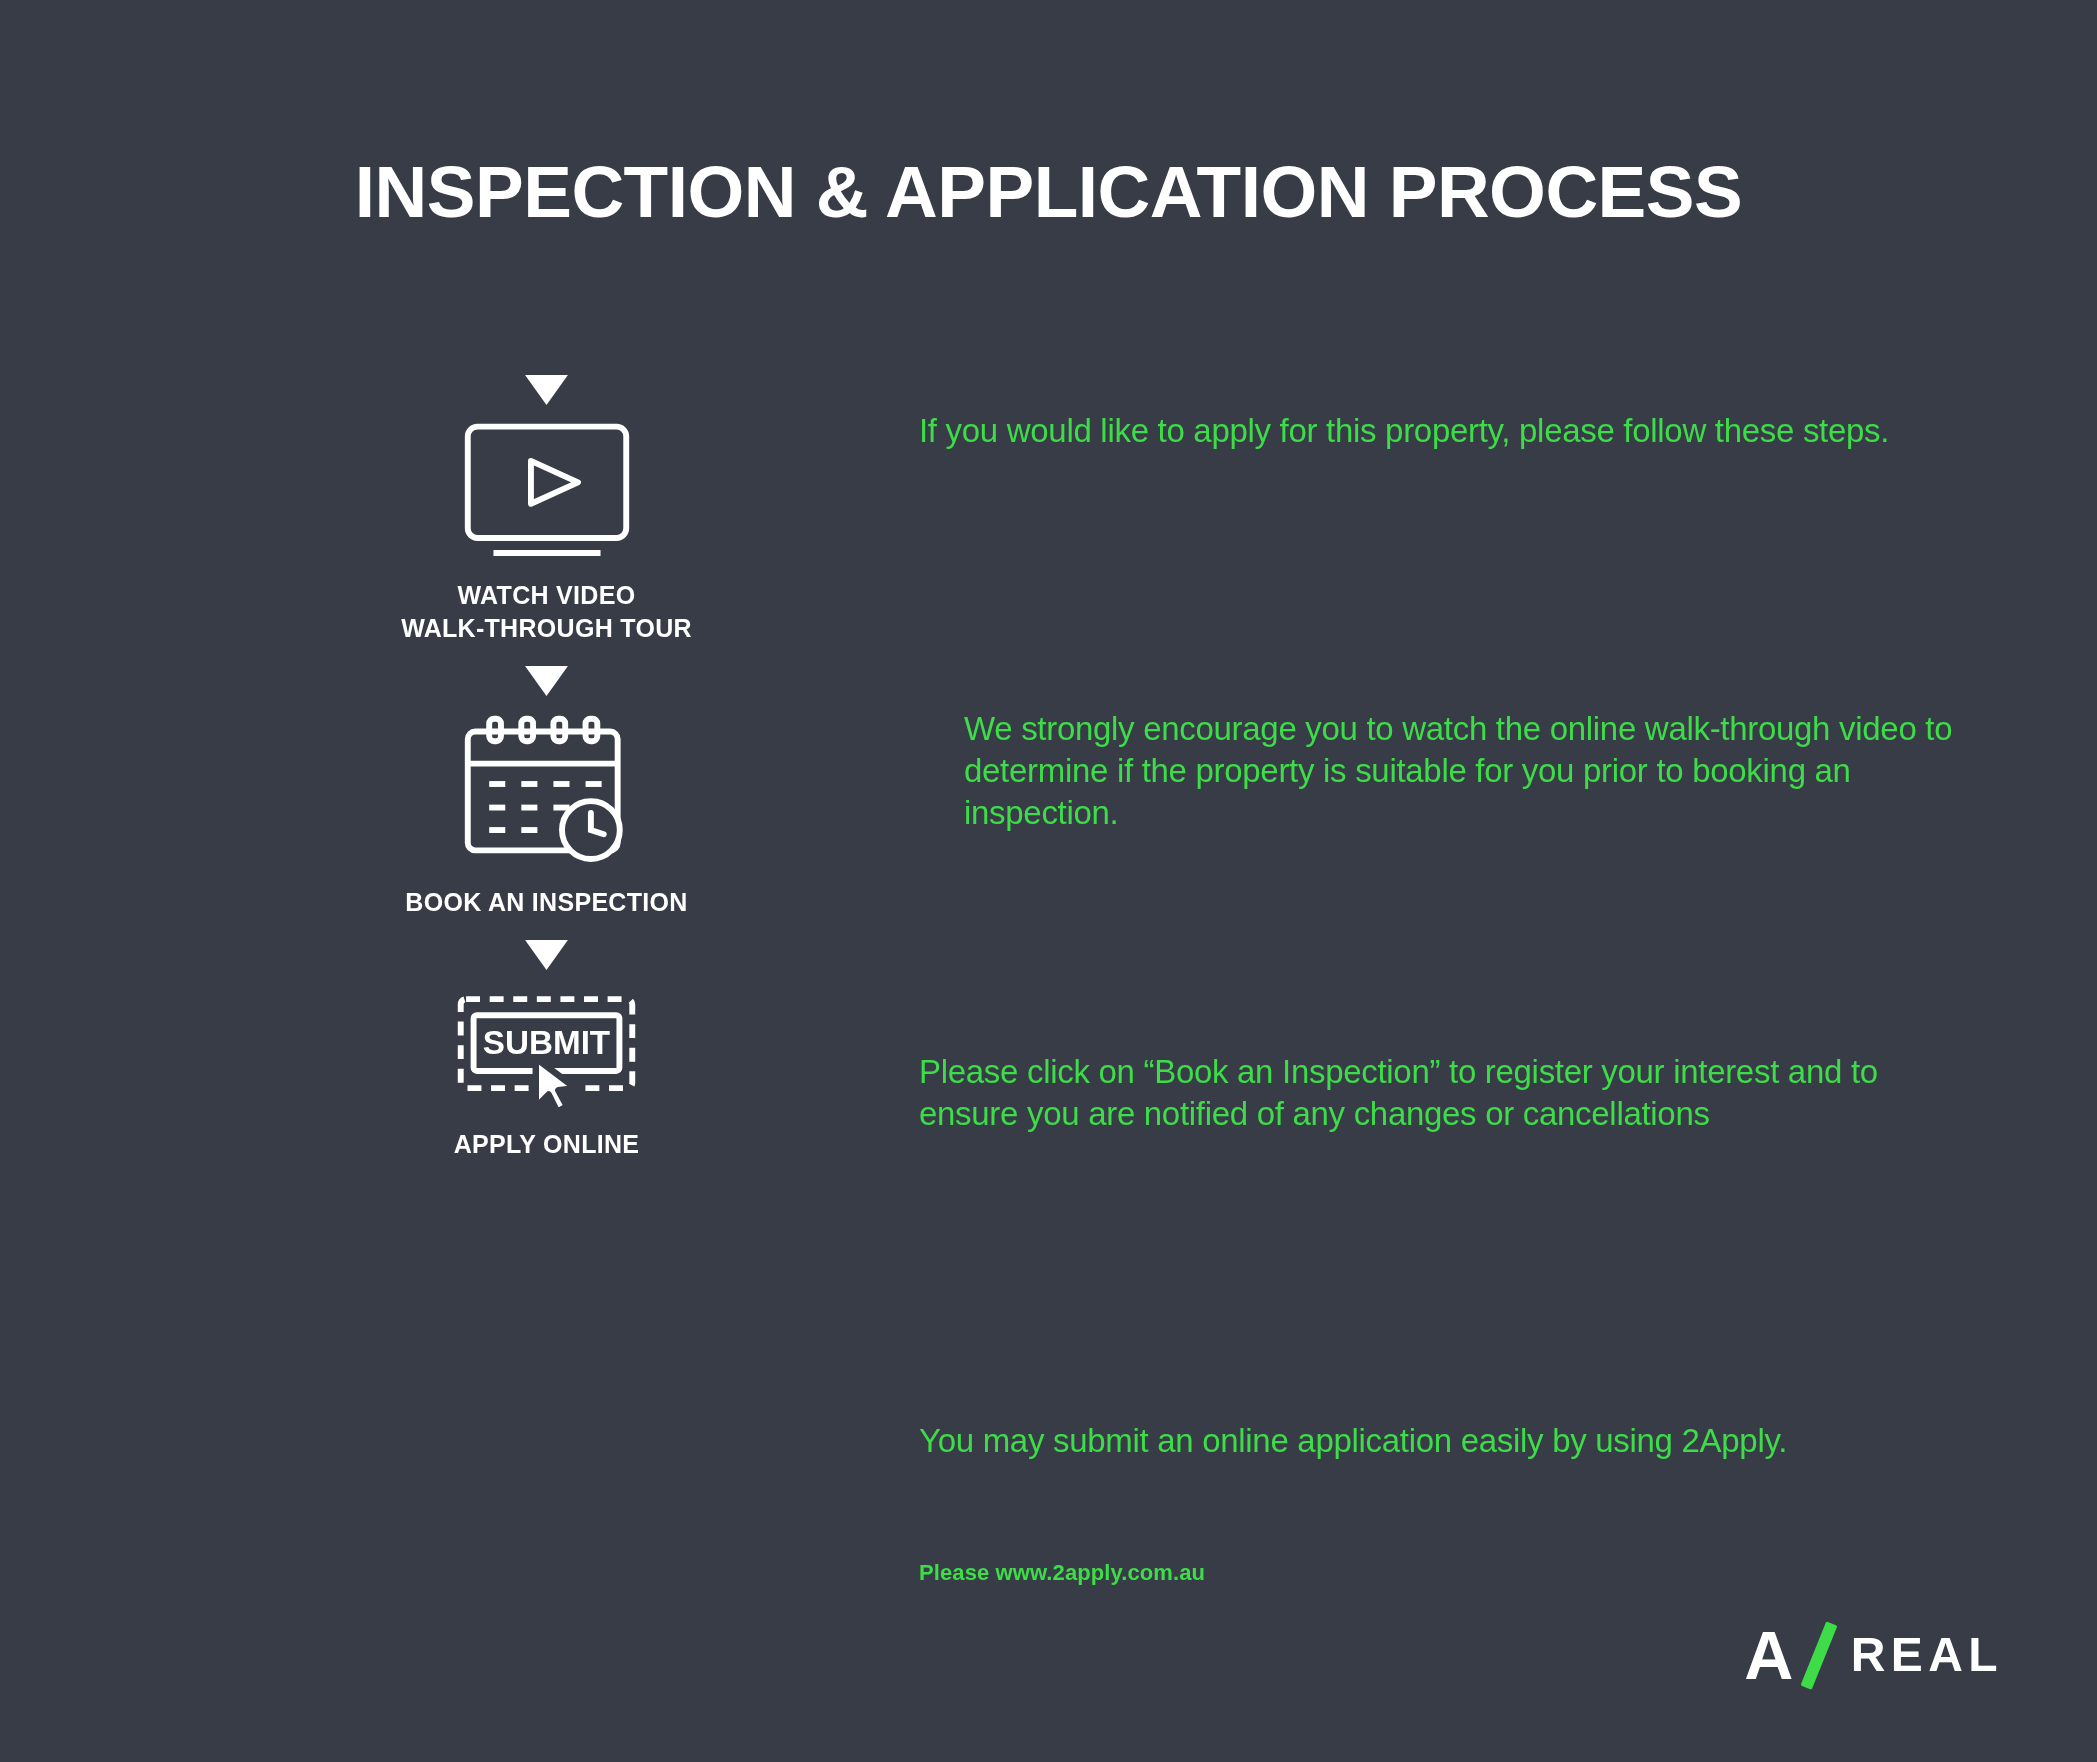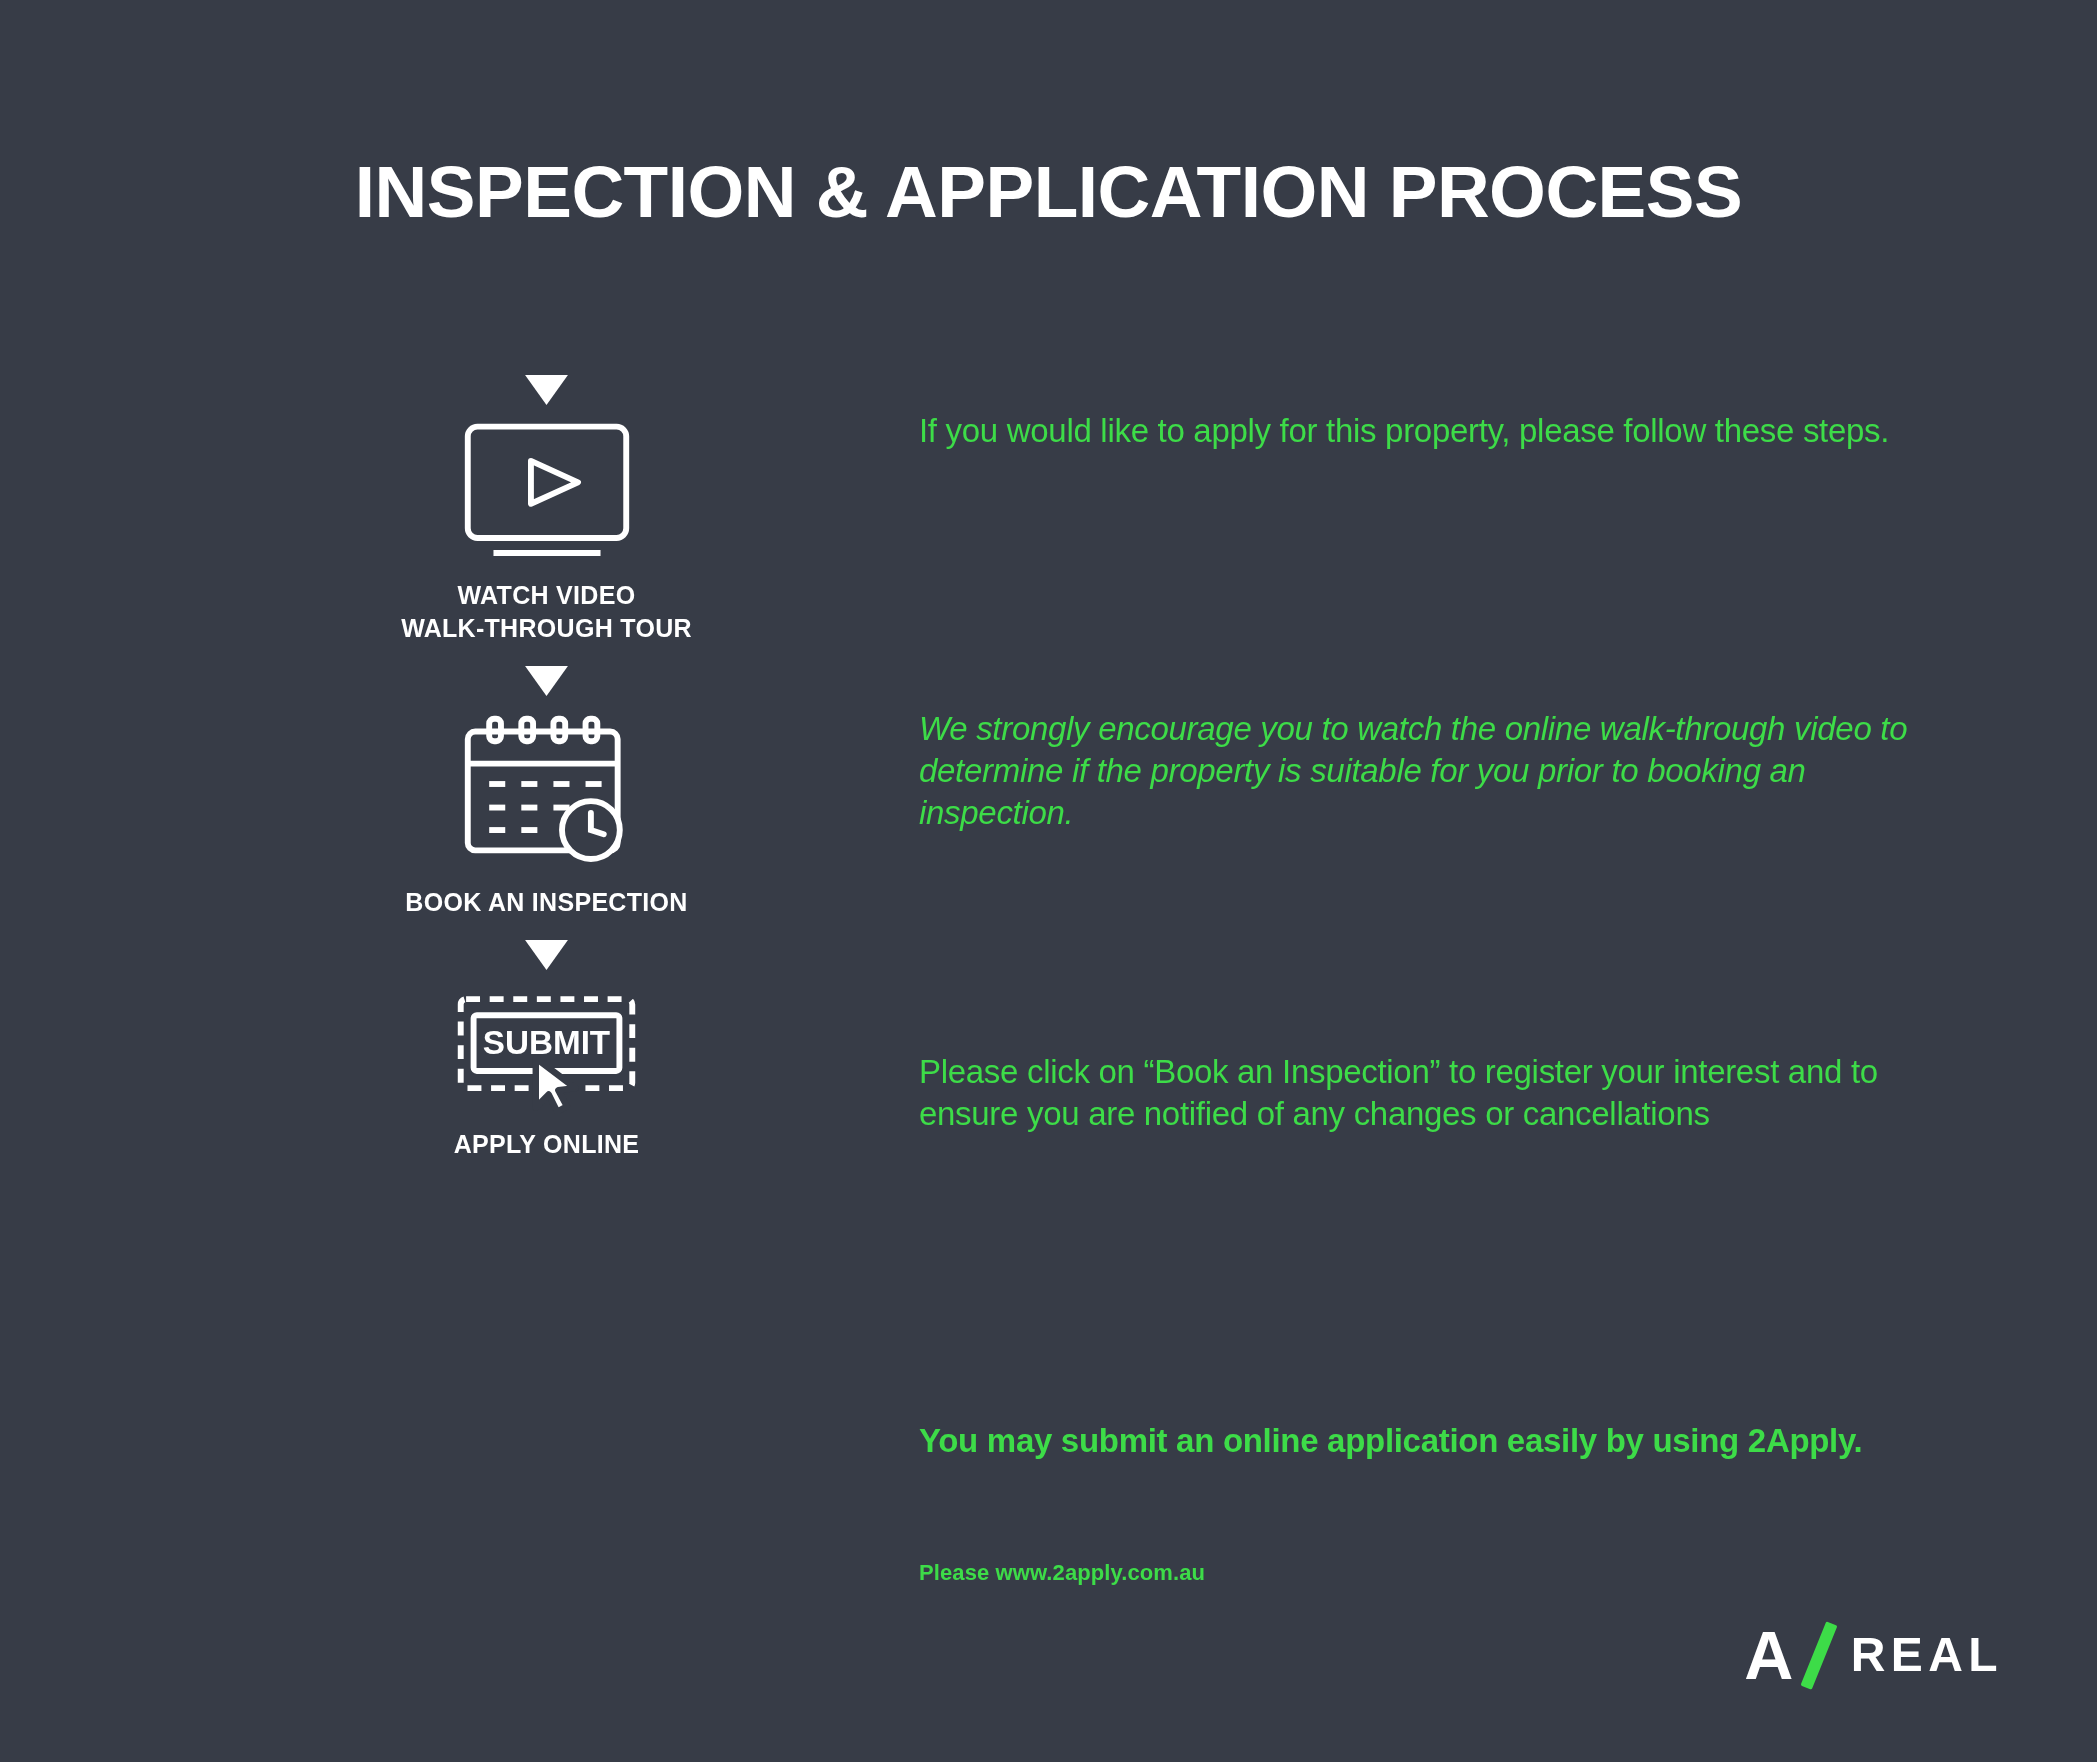--- a/index.html
+++ b/index.html
@@ -71,23 +71,23 @@
   
   .copy {
     position: absolute;
     color: #3ddc48;
     font-size: 33px;
     line-height: 1.28;
     letter-spacing: -0.3px;
     width: 1018px;
   }
   #copy-1 { left: 919px; top: 410px; }
-  #copy-2 { left: 919px; top: 708px; font-style: italic; }
+  #copy-2 { left: 964px; top: 708px; }
   #copy-3 { left: 919px; top: 1051px; }
-  #copy-4 { left: 919px; top: 1420px; font-weight: bold; }
+  #copy-4 { left: 919px; top: 1420px; }
 
   .visit {
     position: absolute;
     left: 919px;
     top: 1560px;
     color: #3ddc48;
     font-size: 22px;
     font-weight: bold;
     letter-spacing: 0.1px;
   }

